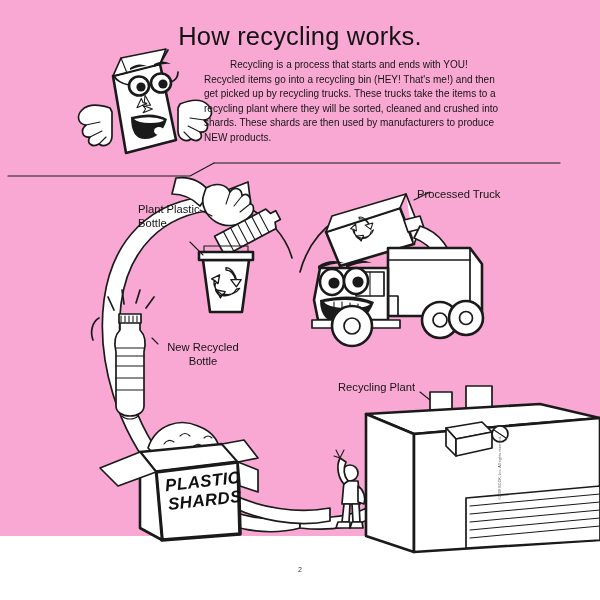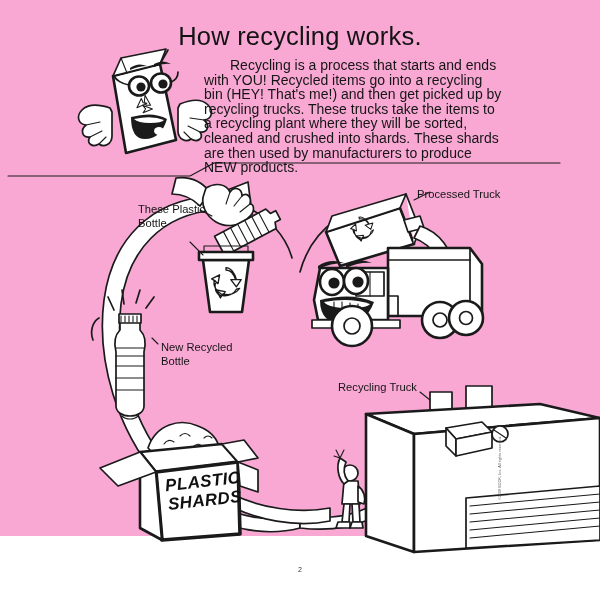--- a/index.html
+++ b/index.html
@@ -52,34 +52,34 @@
     text-align: center;
     font-size: 25.5px;
     font-weight: 400;
     letter-spacing: 0.2px;
     color: #131313;
   }
   #paragraph {
     left: 204px;
     top: 58px;
     width: 300px;
-    font-size: 14px;
+    font-size: 10px;
     line-height: 14.6px;
     text-indent: 26px;
     text-align: left;
     color: #151515;
   }
   .callout {
     font-size: 11.2px;
     line-height: 13.6px;
     color: #141414;
   }
   #label-used-bottle { left: 138px; top: 203px; width: 80px; }
   #label-truck       { left: 417px; top: 188px; width: 100px; }
-  #label-new-bottle  { left: 161px; top: 341px; width: 84px; }
+  #label-new-bottle  { left: 161px; top: 341px; width: 84px; text-align: center; }
   #label-plant       { left: 338px; top: 381px; width: 100px; }
   #label-shards      { left: 252px; top: 461px; width: 90px; }
 
   #box-text {
     left: 150px;
     top: 478px;
     width: 104px;
     font-size: 17px;
     line-height: 19px;
     font-weight: bold;
@@ -385,29 +385,29 @@
 
       <path class="ink ink-thin" d="M156 472 L 162 540"></path>
     </g>
 
   </svg>
 
   <div class="txt" id="title">How recycling works.</div>
 
   <div class="txt" id="paragraph" style="white-space: normal;">Recycling is a process that starts and ends with YOU! Recycled items go into a recycling bin (HEY! That's me!) and then get picked up by recycling trucks. These trucks take the items to a recycling plant where they will be sorted, cleaned and crushed into shards. These shards are then used by manufacturers to produce NEW products.</div>
 
-  <div class="txt callout" id="label-used-bottle">These Plastic
+  <div class="txt callout" id="label-used-bottle">Plant Plastic
 Bottle</div>
 
   <div class="txt callout" id="label-truck">Processed Truck</div>
 
   <div class="txt callout" id="label-new-bottle">New Recycled
 Bottle</div>
 
-  <div class="txt callout" id="label-plant">Recycling Truck</div>
+  <div class="txt callout" id="label-plant">Recycling Plant</div>
 
 
   <div class="txt" id="box-text">PLASTIC
 SHARDS</div>
 
   <div class="txt" id="page-number">2</div>
 
   <div class="txt" id="copyright">©2008 BOOK, Inc. All rights reserved.</div>
 
 </div>

